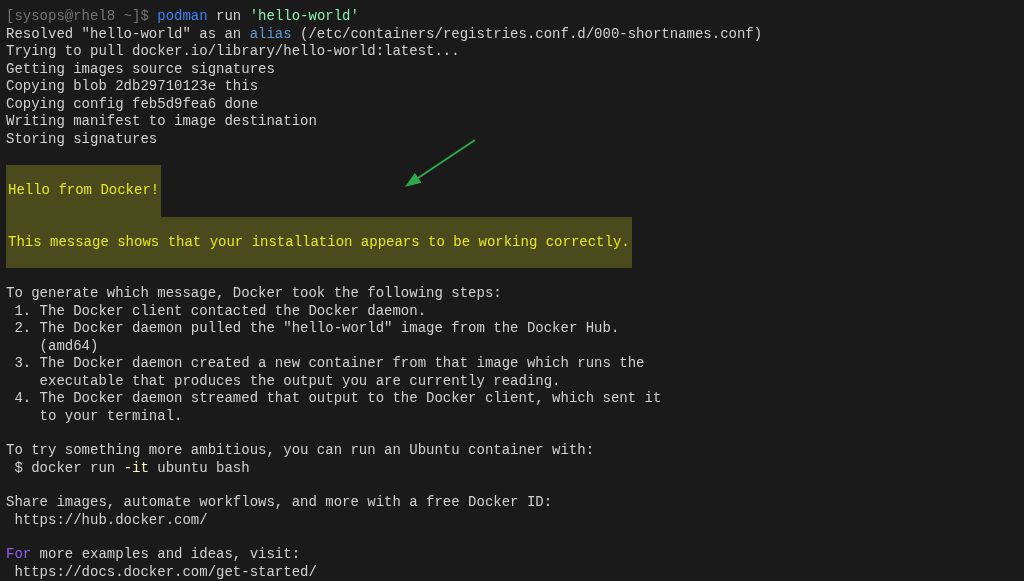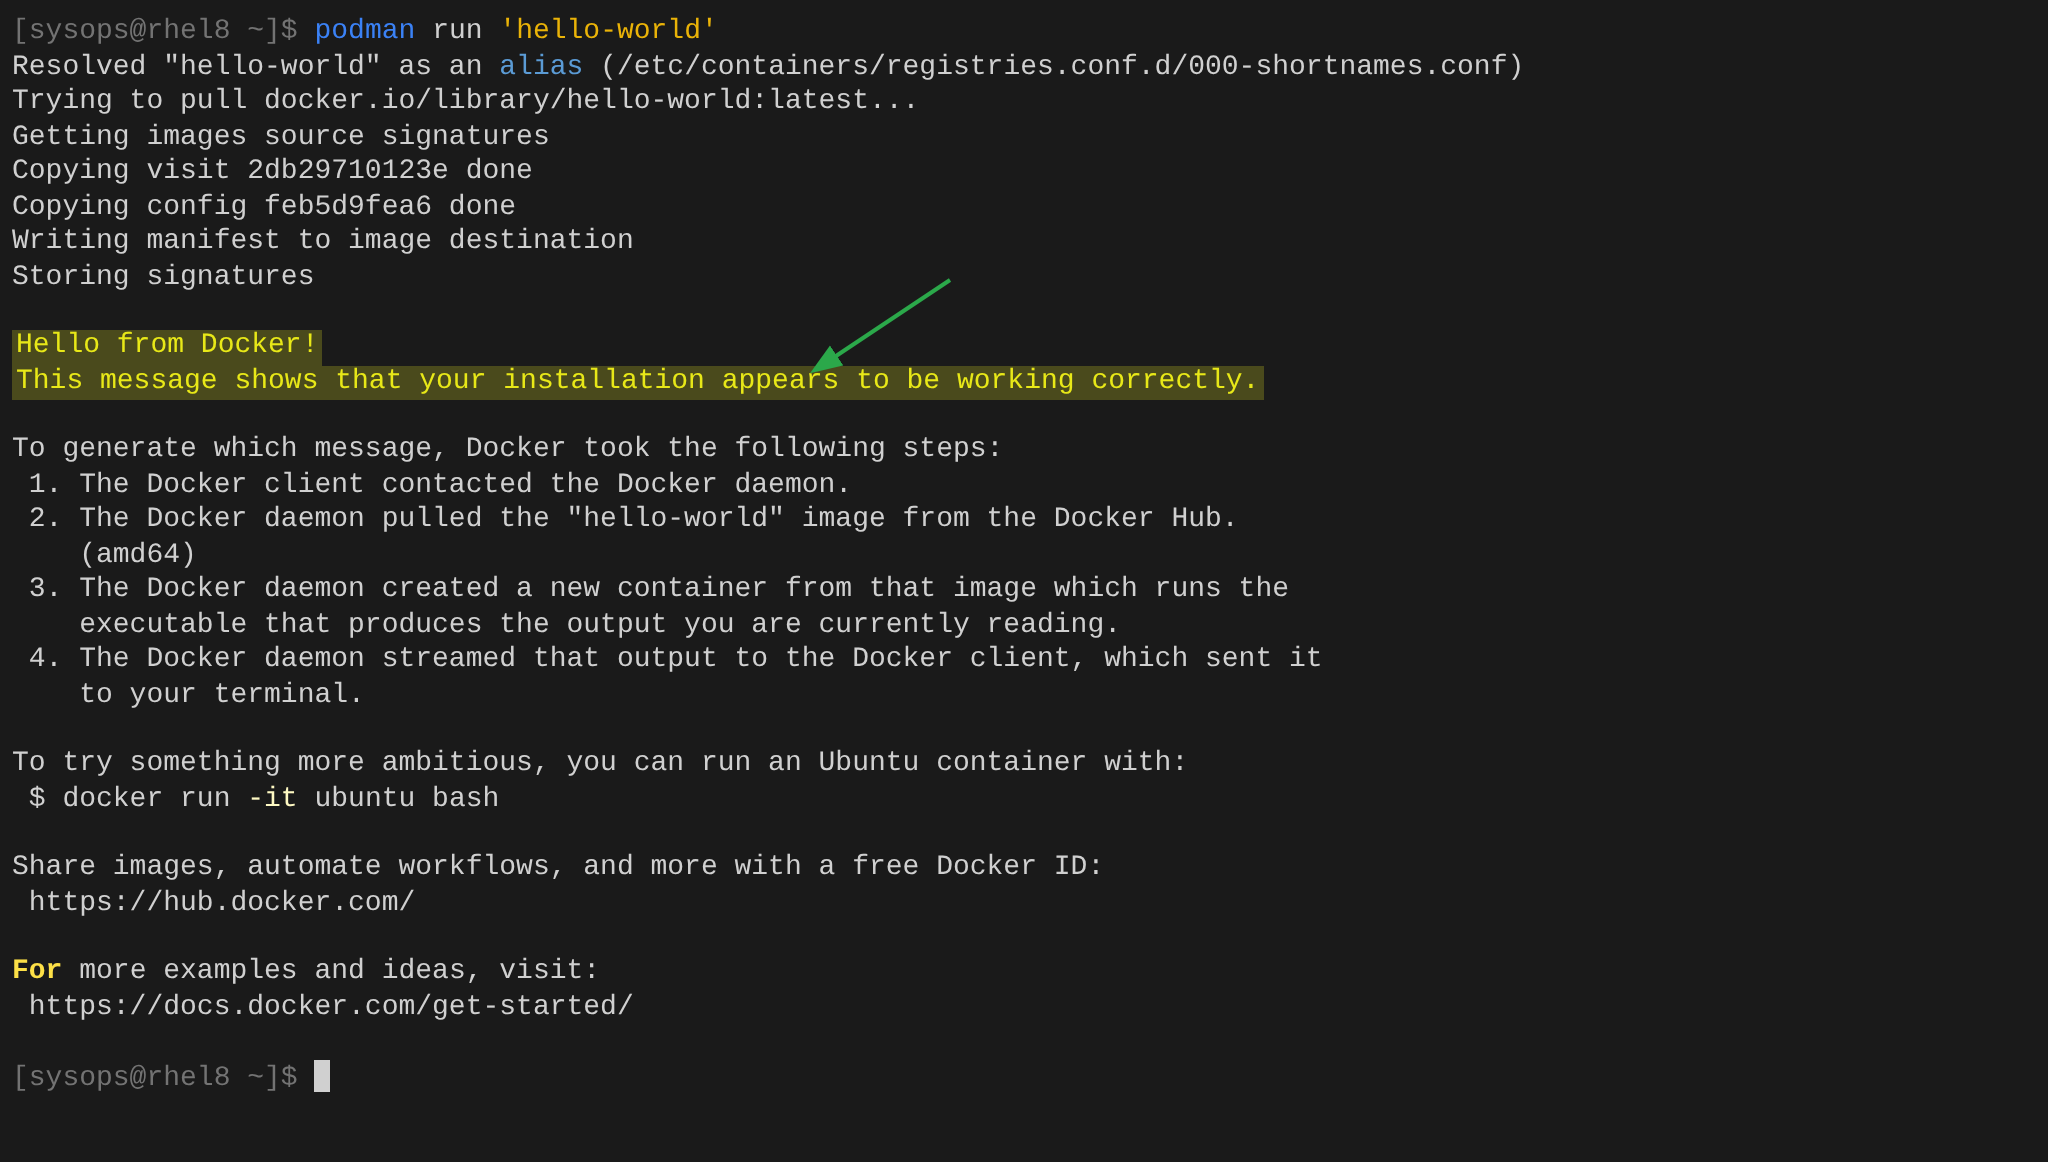--- a/index.html
+++ b/index.html
@@ -11,30 +11,30 @@
       line-height: 1.25;
       padding: 8px 6px;
       width: 1024px;
       height: 581px;
       overflow: hidden;
       position: relative;
     }
     .line { white-space: pre; }
     .prompt { color: #737373; }
     .cmd-red { color: #3b82f6; }
-    .cmd-orange { color: #eab308; }
+    .cmd-orange { color: #86efac; }
     .cmd-blue { color: #5b9bd5; text-align: center; }
     .highlight {
       background: #4a4a1c;
       color: #e8e818;
       display: inline-block;
-      padding: 0 2px;
+      padding: 17px 2px;
     }
     .flag { color: #fef9c3; }
-    .magenta { color: #fde047; font-weight: bold; }
+    .magenta { color: #8b5cf6; }
     .link { }
     .cursor {
       display: inline-block;
       width: 8px;
       height: 16px;
       background: #d0d0d0;
       vertical-align: middle;
       margin-bottom: 2px;
     }
     .blank { height: 17px; }
@@ -47,21 +47,21 @@
       pointer-events: none;
     }
   </style>
 </head>
 <body>
 
 <div class="line"><span class="prompt">[sysops@rhel8 ~]$</span> <span class="cmd-red">podman</span> <span>run </span><span class="cmd-orange">'hello-world'</span></div>
 <div class="line"><span>Resolved "hello-world" as an </span><span class="cmd-blue">alias</span><span> (/etc/containers/registries.conf.d/000-shortnames.conf)</span></div>
 <div class="line">Trying to pull docker.io/library/hello-world:latest...</div>
 <div class="line">Getting images source signatures</div>
-<div class="line">Copying visit 2db29710123e done</div>
+<div class="line">Copying blob 2db29710123e this</div>
 <div class="line">Copying config feb5d9fea6 done</div>
 <div class="line">Writing manifest to image destination</div>
 <div class="line">Storing signatures</div>
 <div class="blank"></div>
 <div class="line"><span class="highlight">Hello from Docker!</span></div>
 <div class="line"><span class="highlight">This message shows that your installation appears to be working correctly.</span></div>
 <div class="blank"></div>
 <div class="line">To generate which message, Docker took the following steps:</div>
 <div class="line"> 1. The Docker client contacted the Docker daemon.</div>
 <div class="line"> 2. The Docker daemon pulled the "hello-world" image from the Docker Hub.</div>

